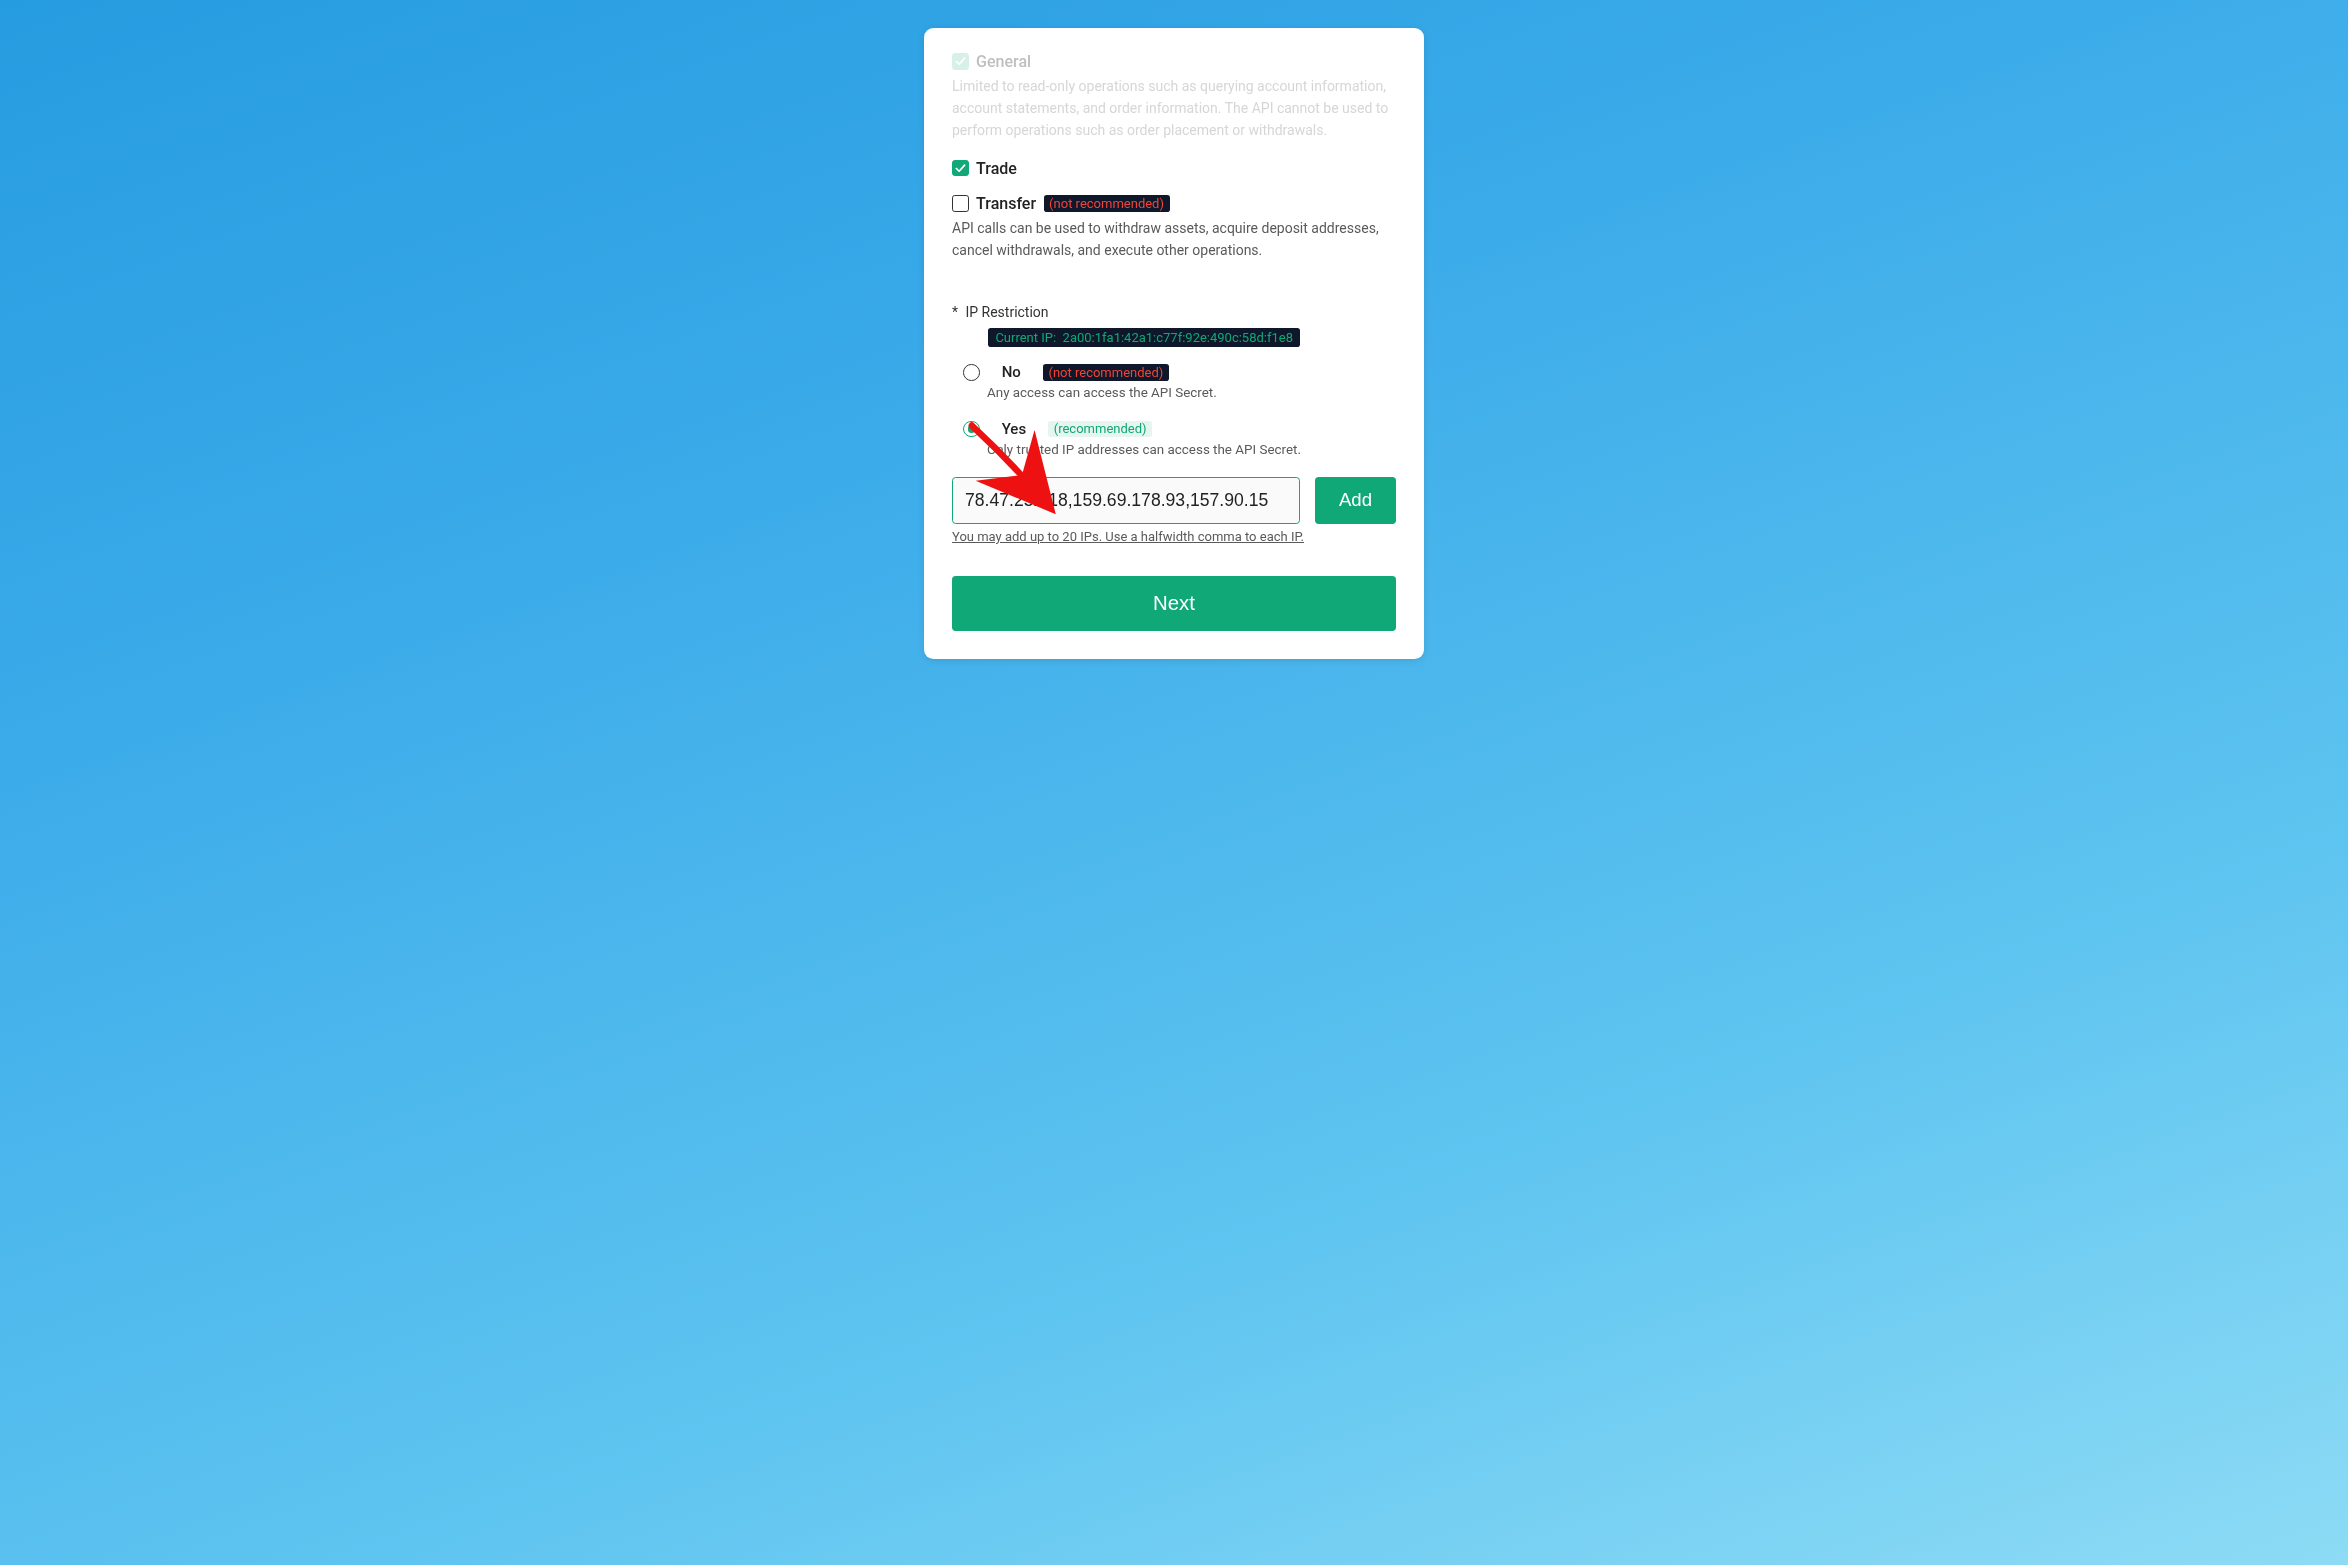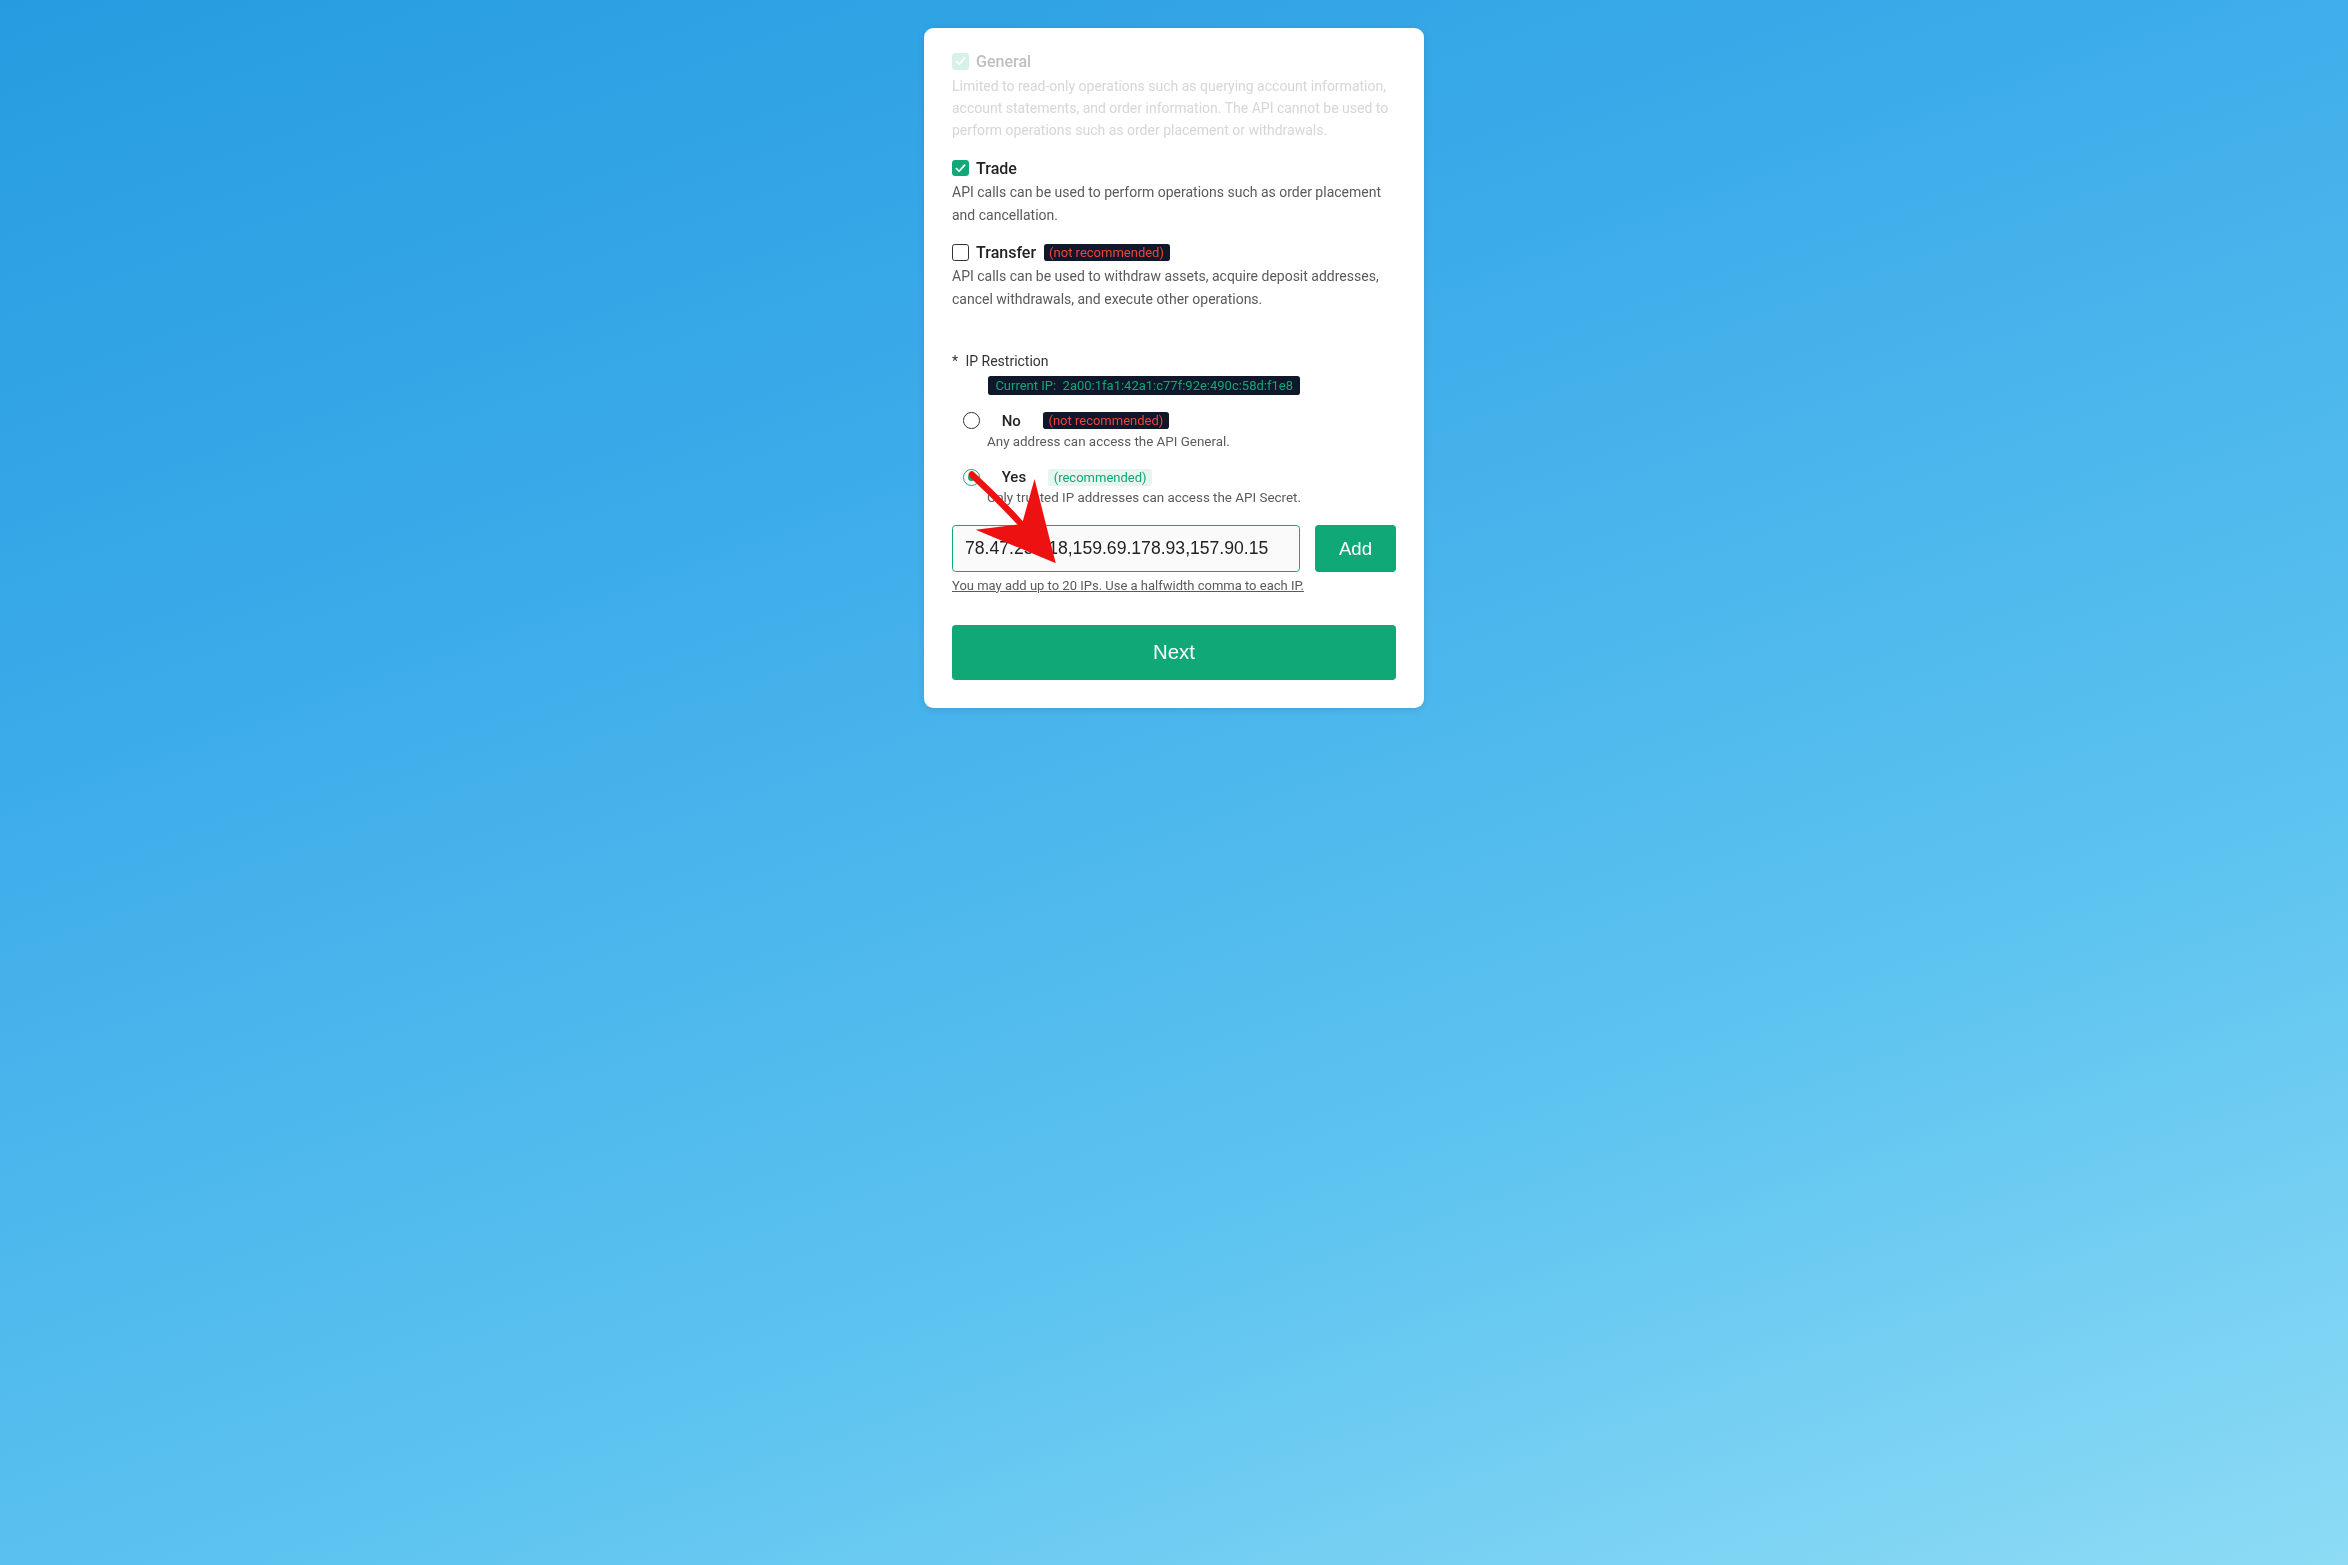--- a/index.html
+++ b/index.html
@@ -188,21 +188,20 @@
   
   <div class="perm-block">
     <div class="perm-header">
       <span class="checkbox checked">
         <svg viewBox="0 0 16 16">
             <path d="M2 8 L6 12 L14 3" stroke="#fff" stroke-width="2.5" fill="none" stroke-linecap="round" stroke-linejoin="round"></path>
           </svg>
       </span>
       <span class="perm-title">Trade</span>
     </div>
-    <div class="perm-desc">API calls can be used to perform operations such as order placement and cancellation.</div>
   </div>
 
   
   <div class="perm-block">
     <div class="perm-header">
       <span class="checkbox"></span>
       <span class="perm-title">Transfer</span>
       <span class="badge badge-red">(not recommended)</span>
     </div>
     <div class="perm-desc">API calls can be used to withdraw assets, acquire deposit addresses, cancel withdrawals, and execute other operations.</div>
@@ -220,21 +219,21 @@
     </span>
   </div>
 
   
   <div class="radio-block">
     <div class="radio-row">
       <span class="radio"></span>
       <span class="radio-label">No</span>
       <span class="badge badge-red">(not recommended)</span>
     </div>
-    <div class="radio-desc">Any address can access the API General.</div>
+    <div class="radio-desc">Any access can access the API Secret.</div>
   </div>
 
   
   <div class="radio-block" style="position:relative;">
     <div class="radio-row">
       <span class="radio sel"></span>
       <span class="radio-label">Yes</span>
       <span class="badge badge-green">(recommended)</span>
     </div>
     <div class="radio-desc">Only trusted IP addresses can access the API Secret.</div>

